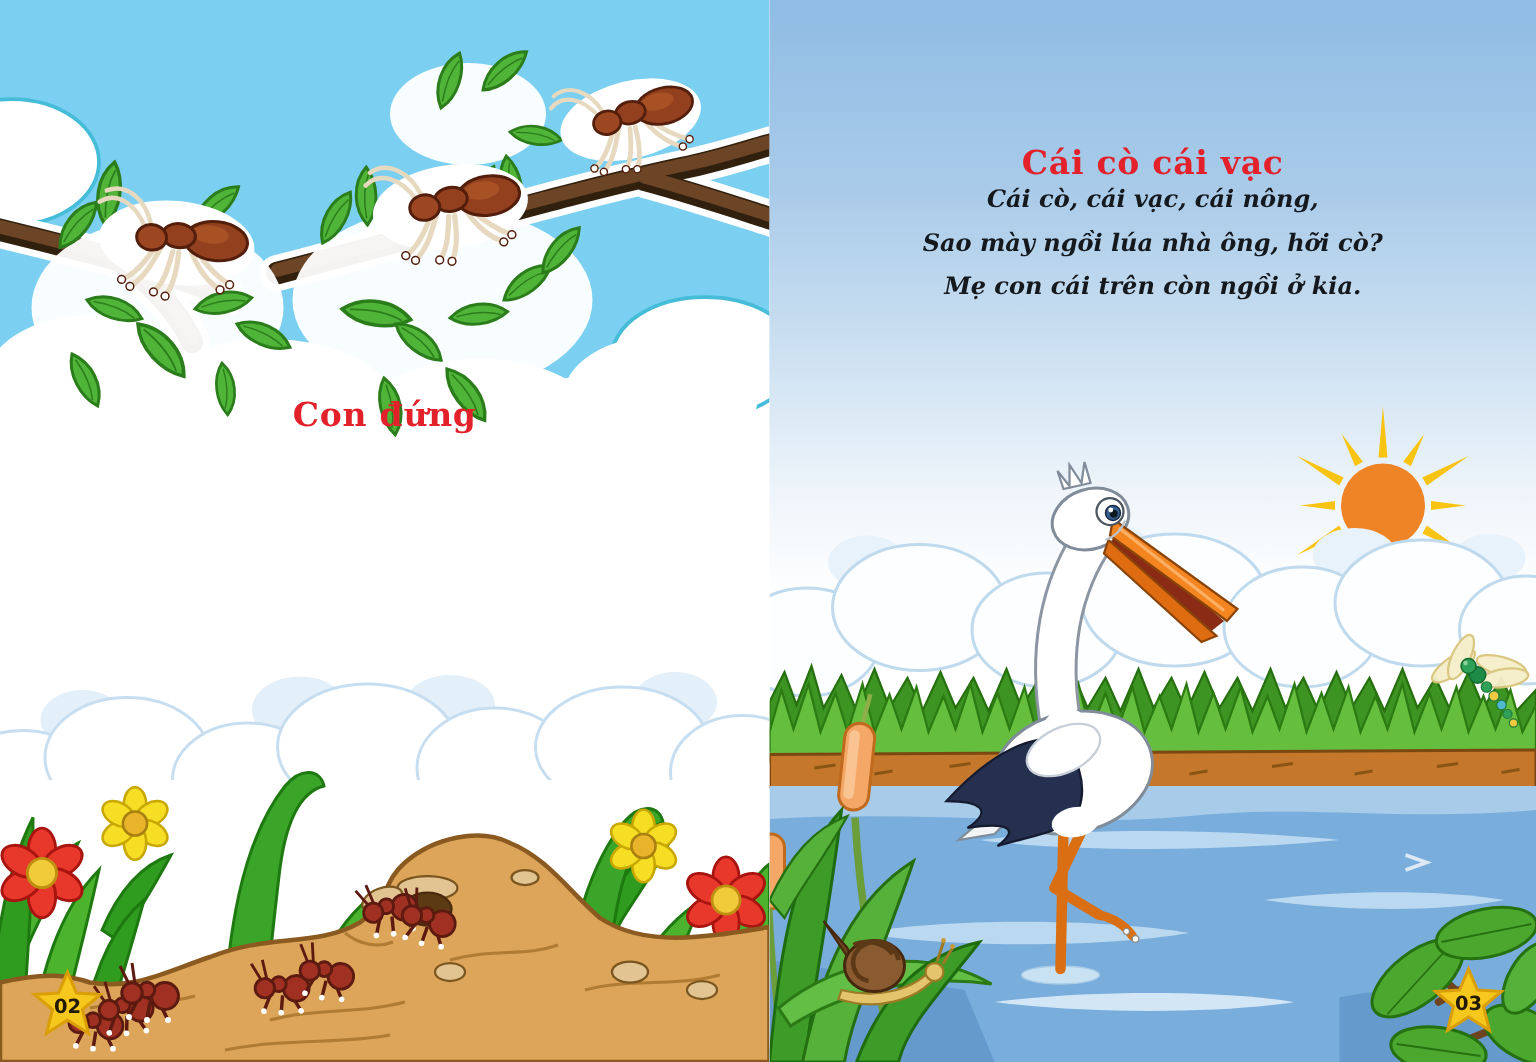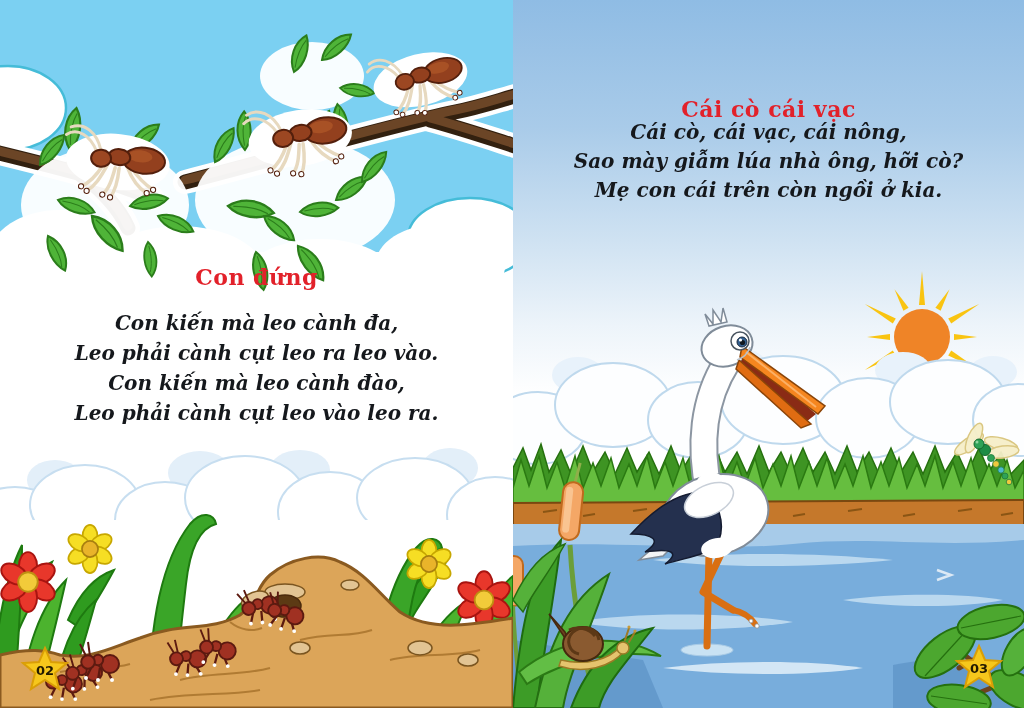--- a/index.html
+++ b/index.html
@@ -8,21 +8,21 @@
   .page{position:absolute;top:0;height:708px;overflow:hidden;}
   .page-left{left:0;width:513px;background:#ffffff;}
   .page-right{left:513px;width:511px;
     background:linear-gradient(180deg,#8FBCE4 0%,#A9CBE9 18%,#CFE2F2 34%,#EDF4FA 46%,#ffffff 56%);}
   svg.art{position:absolute;left:0;top:0;}
   .title{position:absolute;left:0;width:100%;text-align:center;margin:0;
          font-weight:bold;font-size:22px;letter-spacing:.5px;color:#E2212A;}
   .title-left{top:264px;}
   .title-right{top:96px;}
   .poem{position:absolute;left:0;width:100%;text-align:center;
-        font-style:italic;font-weight:bold;font-size:20px;color:#15181C;}
+        font-style:italic;font-weight:bold;font-size:16px;color:#15181C;}
   .poem p{margin:0;}
   .poem-left{top:308px;}
   .poem-left p{line-height:30px;}
   .poem-right{top:118px;}
   .poem-right p{line-height:29px;}
   text.starnum{font-family:"DejaVu Sans","Liberation Sans",sans-serif;
                font-weight:bold;font-size:13px;fill:#221a00;text-anchor:middle;}
 </style>
 </head>
 <body>
@@ -200,26 +200,20 @@
         <use href="#smallant" transform="translate(284,612) rotate(10) scale(1.9)"></use>
       </g>
 
       <g>
         <path d="M45,648 L51,662 L67,663 L55,673 L59,689 L45,680 L31,689 L35,673 L23,663 L39,662 Z" fill="#F6C71C" stroke="#DA9E06" stroke-width="2"></path>
         <text class="starnum" x="45" y="675">02</text>
       </g>
     </svg>
 
     <h1 class="title title-left">Con đứng</h1>
-    <div class="poem poem-left">
-      <p>Con kiến mà leo cành đa,</p>
-      <p>Leo phải cành cụt leo ra leo vào.</p>
-      <p>Con kiến mà leo cành đào,</p>
-      <p>Leo phải cành cụt leo vào leo ra.</p>
-    </div>
   </section>
 
   <section class="page page-right">
     <svg class="art" width="511" height="708" viewBox="0 0 511 708">
 
       <g>
         <g fill="#F9C411">
           <polygon points="406,305 412,305 409,271"></polygon>
           <polygon points="406,305 412,305 409,282" transform="rotate(30 409 337)"></polygon>
           <polygon points="406,305 412,305 409,271" transform="rotate(60 409 337)"></polygon>
@@ -358,17 +352,17 @@
         <g>
           <path d="M466,646 L472,660 L488,661 L476,671 L480,687 L466,678 L452,687 L456,671 L444,661 L460,660 Z" fill="#F6C71C" stroke="#DA9E06" stroke-width="2"></path>
           <text class="starnum" x="466" y="673">03</text>
         </g>
       </g>
     </svg>
 
     <h1 class="title title-right">Cái cò cái vạc</h1>
     <div class="poem poem-right">
       <p>Cái cò, cái vạc, cái nông,</p>
-      <p>Sao mày giẫm lúa nhà ông, hỡi cò?</p>
+      <p>Sao mày ngồi lúa nhà ông, hỡi cò?</p>
       <p>Mẹ con cái trên còn ngồi ở kia.</p>
     </div>
   </section>
 </div>
 
 </body></html>

